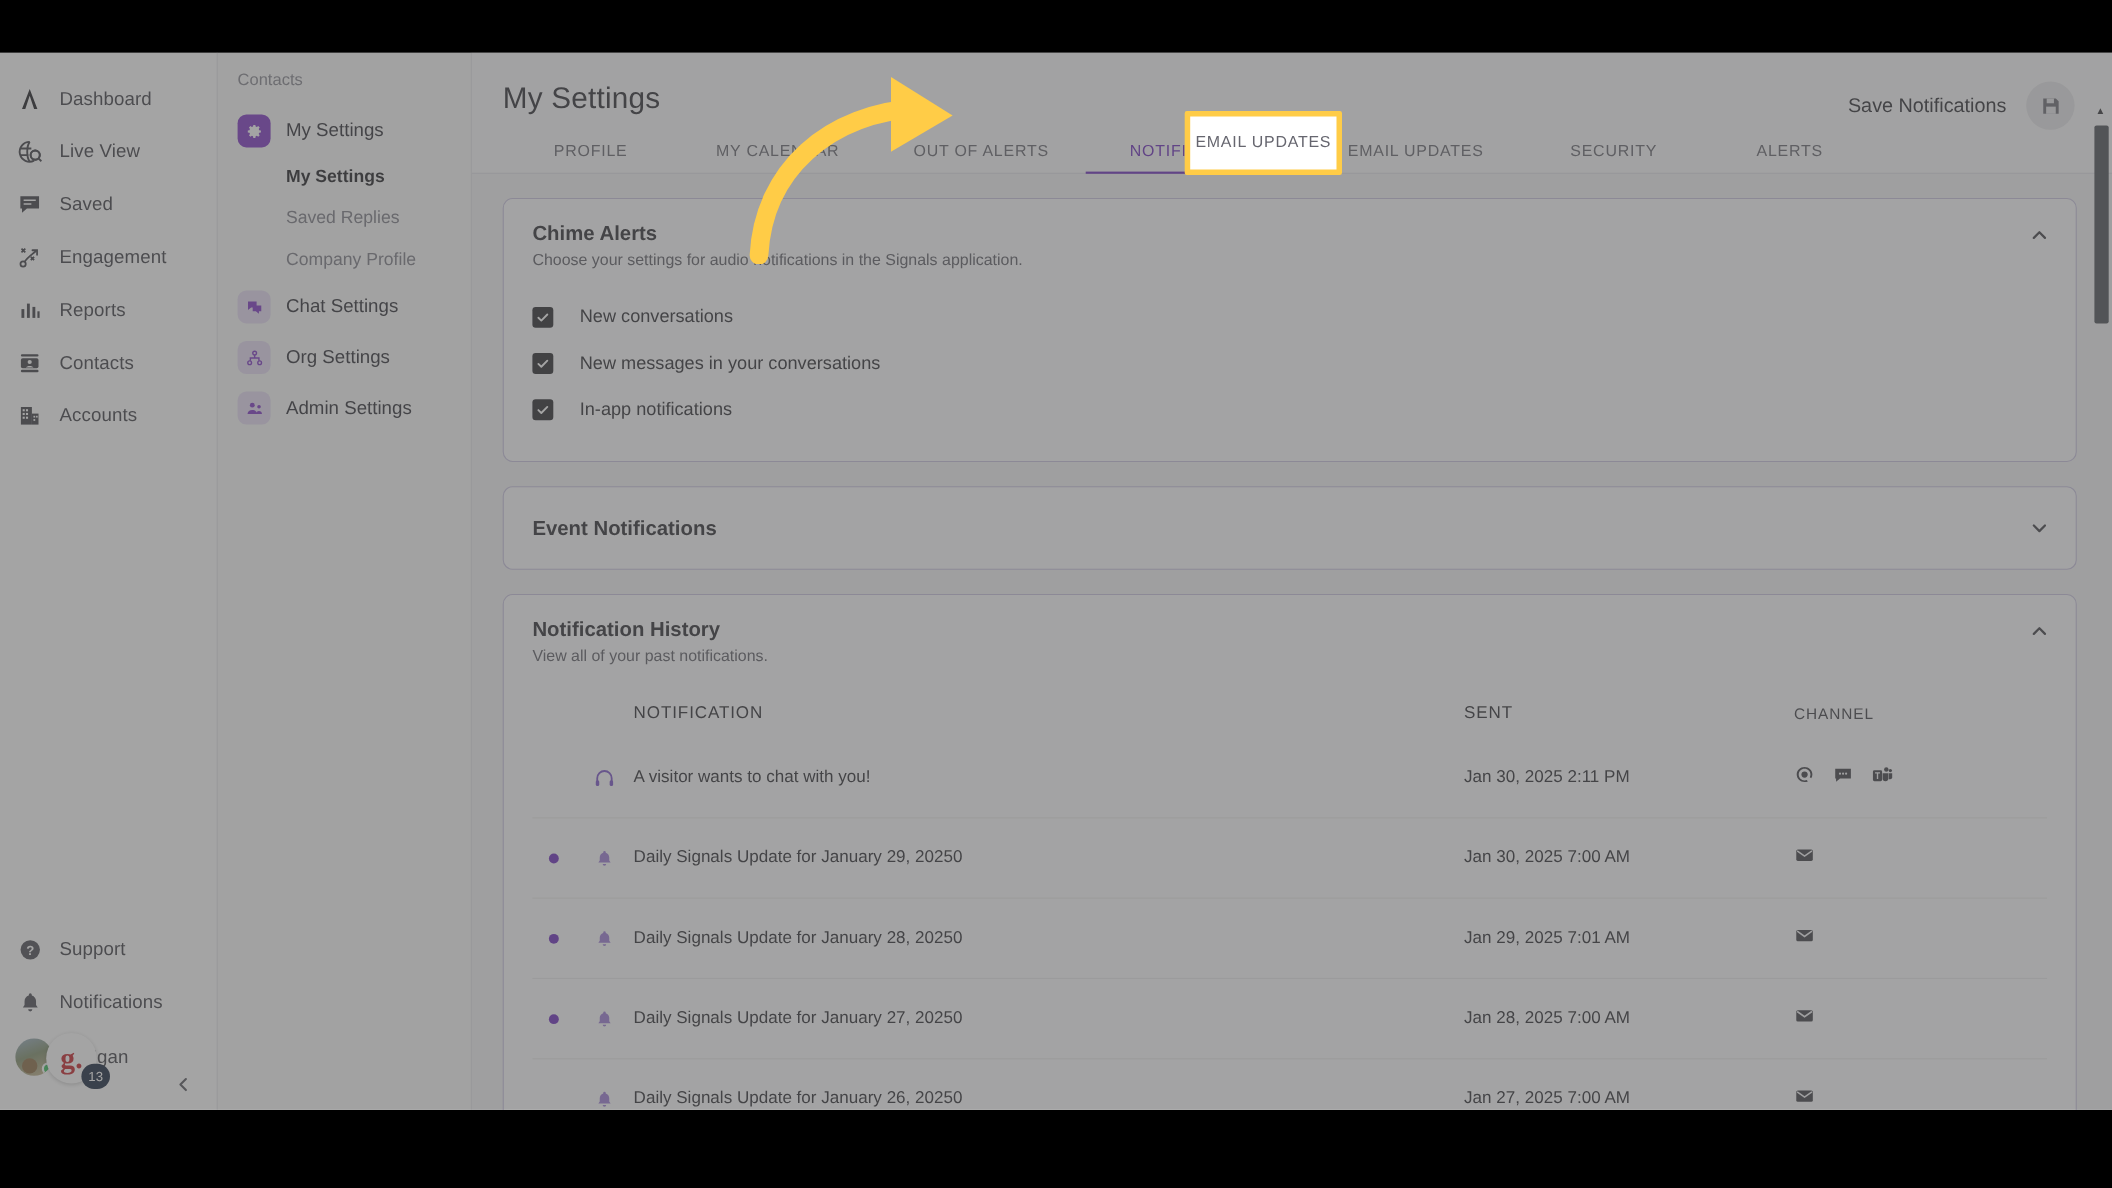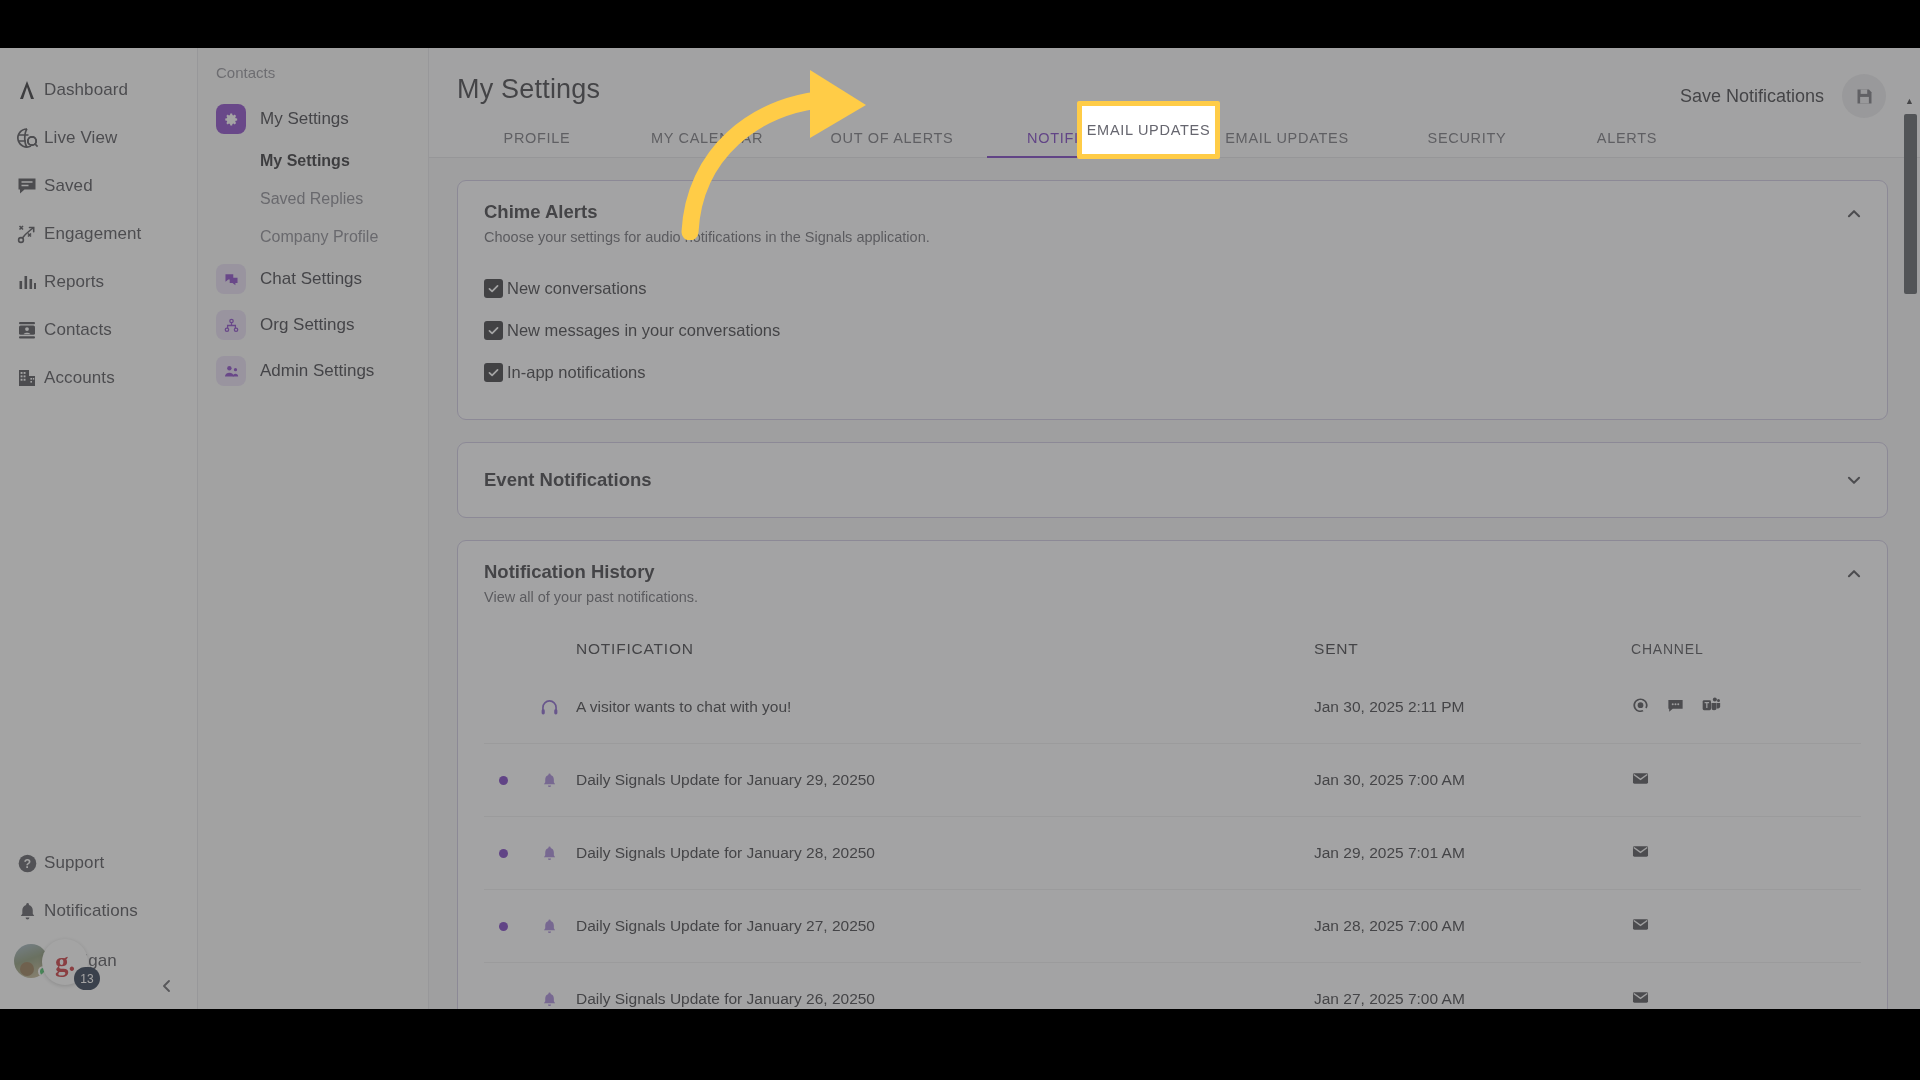--- a/index.html
+++ b/index.html
@@ -30,21 +30,21 @@
   
   .rail {
     position: absolute; left: 0; top: 0;
     width: 198px; height: 961px;
     background: #ffffff;
     border-right: 1px solid #e4e4e8;
   }
   .rail-list { position: absolute; left: 0; top: 18px; width: 198px; }
   .rail-item {
     display: flex; align-items: center;
-    height: 48px; padding-left: 14px; gap: 4px;
+    height: 48px; padding-left: 14px; gap: 14px;
     cursor: pointer;
   }
   .rail-ico {
     width: 26px; height: 26px;
     display: flex; align-items: center; justify-content: center;
     flex: 0 0 26px;
   }
   .rail-ico svg { display: block; }
   .rail-lbl {
     font-size: 17px; color: #3d3d44; letter-spacing: .1px;
@@ -190,21 +190,21 @@
   .card-title { font-size: 18.5px; color: #2b2b31; font-weight: bold; }
   .card-sub { font-size: 14.5px; color: #5d5d66; margin-top: 6px; }
   .chev {
     position: absolute; right: 22px; top: 22px;
     width: 22px; height: 22px;
     display: flex; align-items: center; justify-content: center;
     color: #3d3d44; cursor: pointer;
   }
   .chk-list { padding: 22px 26px 26px 26px; }
   .chk-row {
-    display: flex; align-items: center; gap: 4px;
+    display: flex; align-items: center; gap: 24px;
     height: 42px; cursor: pointer;
   }
   .chkbox {
     width: 19px; height: 19px; border-radius: 3px;
     background: #26262c; flex: 0 0 19px;
     display: flex; align-items: center; justify-content: center;
   }
   .chk-lbl { font-size: 16.5px; color: #2b2b31; }
 
   .card.collapsed { padding: 0; }
@@ -221,21 +221,21 @@
   .th {
     font-size: 14px; color: #4d4d56; letter-spacing: .8px;
   }
   .c-dot  { width: 38px; flex: 0 0 38px; display:flex; justify-content:center; }
   .dot {
     width: 9px; height: 9px; border-radius: 50%; background: #6c2bbd;
   }
   .c-ico  { width: 54px; flex: 0 0 54px; display:flex; justify-content:center; color:#7a52c9; }
   .c-txt  { flex: 1 1 auto; font-size: 15.5px; color: #2b2b31; }
   .c-sent { width: 300px; flex: 0 0 300px; font-size: 15.5px; color: #2b2b31; }
-  .c-chan { width: 230px; flex: 0 0 230px; display: flex; align-items: center; gap: 16px; color: #3d3d44; margin-left: 17px; }
+  .c-chan { width: 230px; flex: 0 0 230px; display: flex; align-items: center; gap: 16px; color: #3d3d44; }
 
   
   .sbar {
     position: absolute; right: 3px; top: 58px;
     width: 13px; height: 900px;
     z-index: 40;
   }
   .sbar-arrow {
     position: absolute; left: 1px; top: -10px;
     color: #2f2f33; font-size: 9px;

